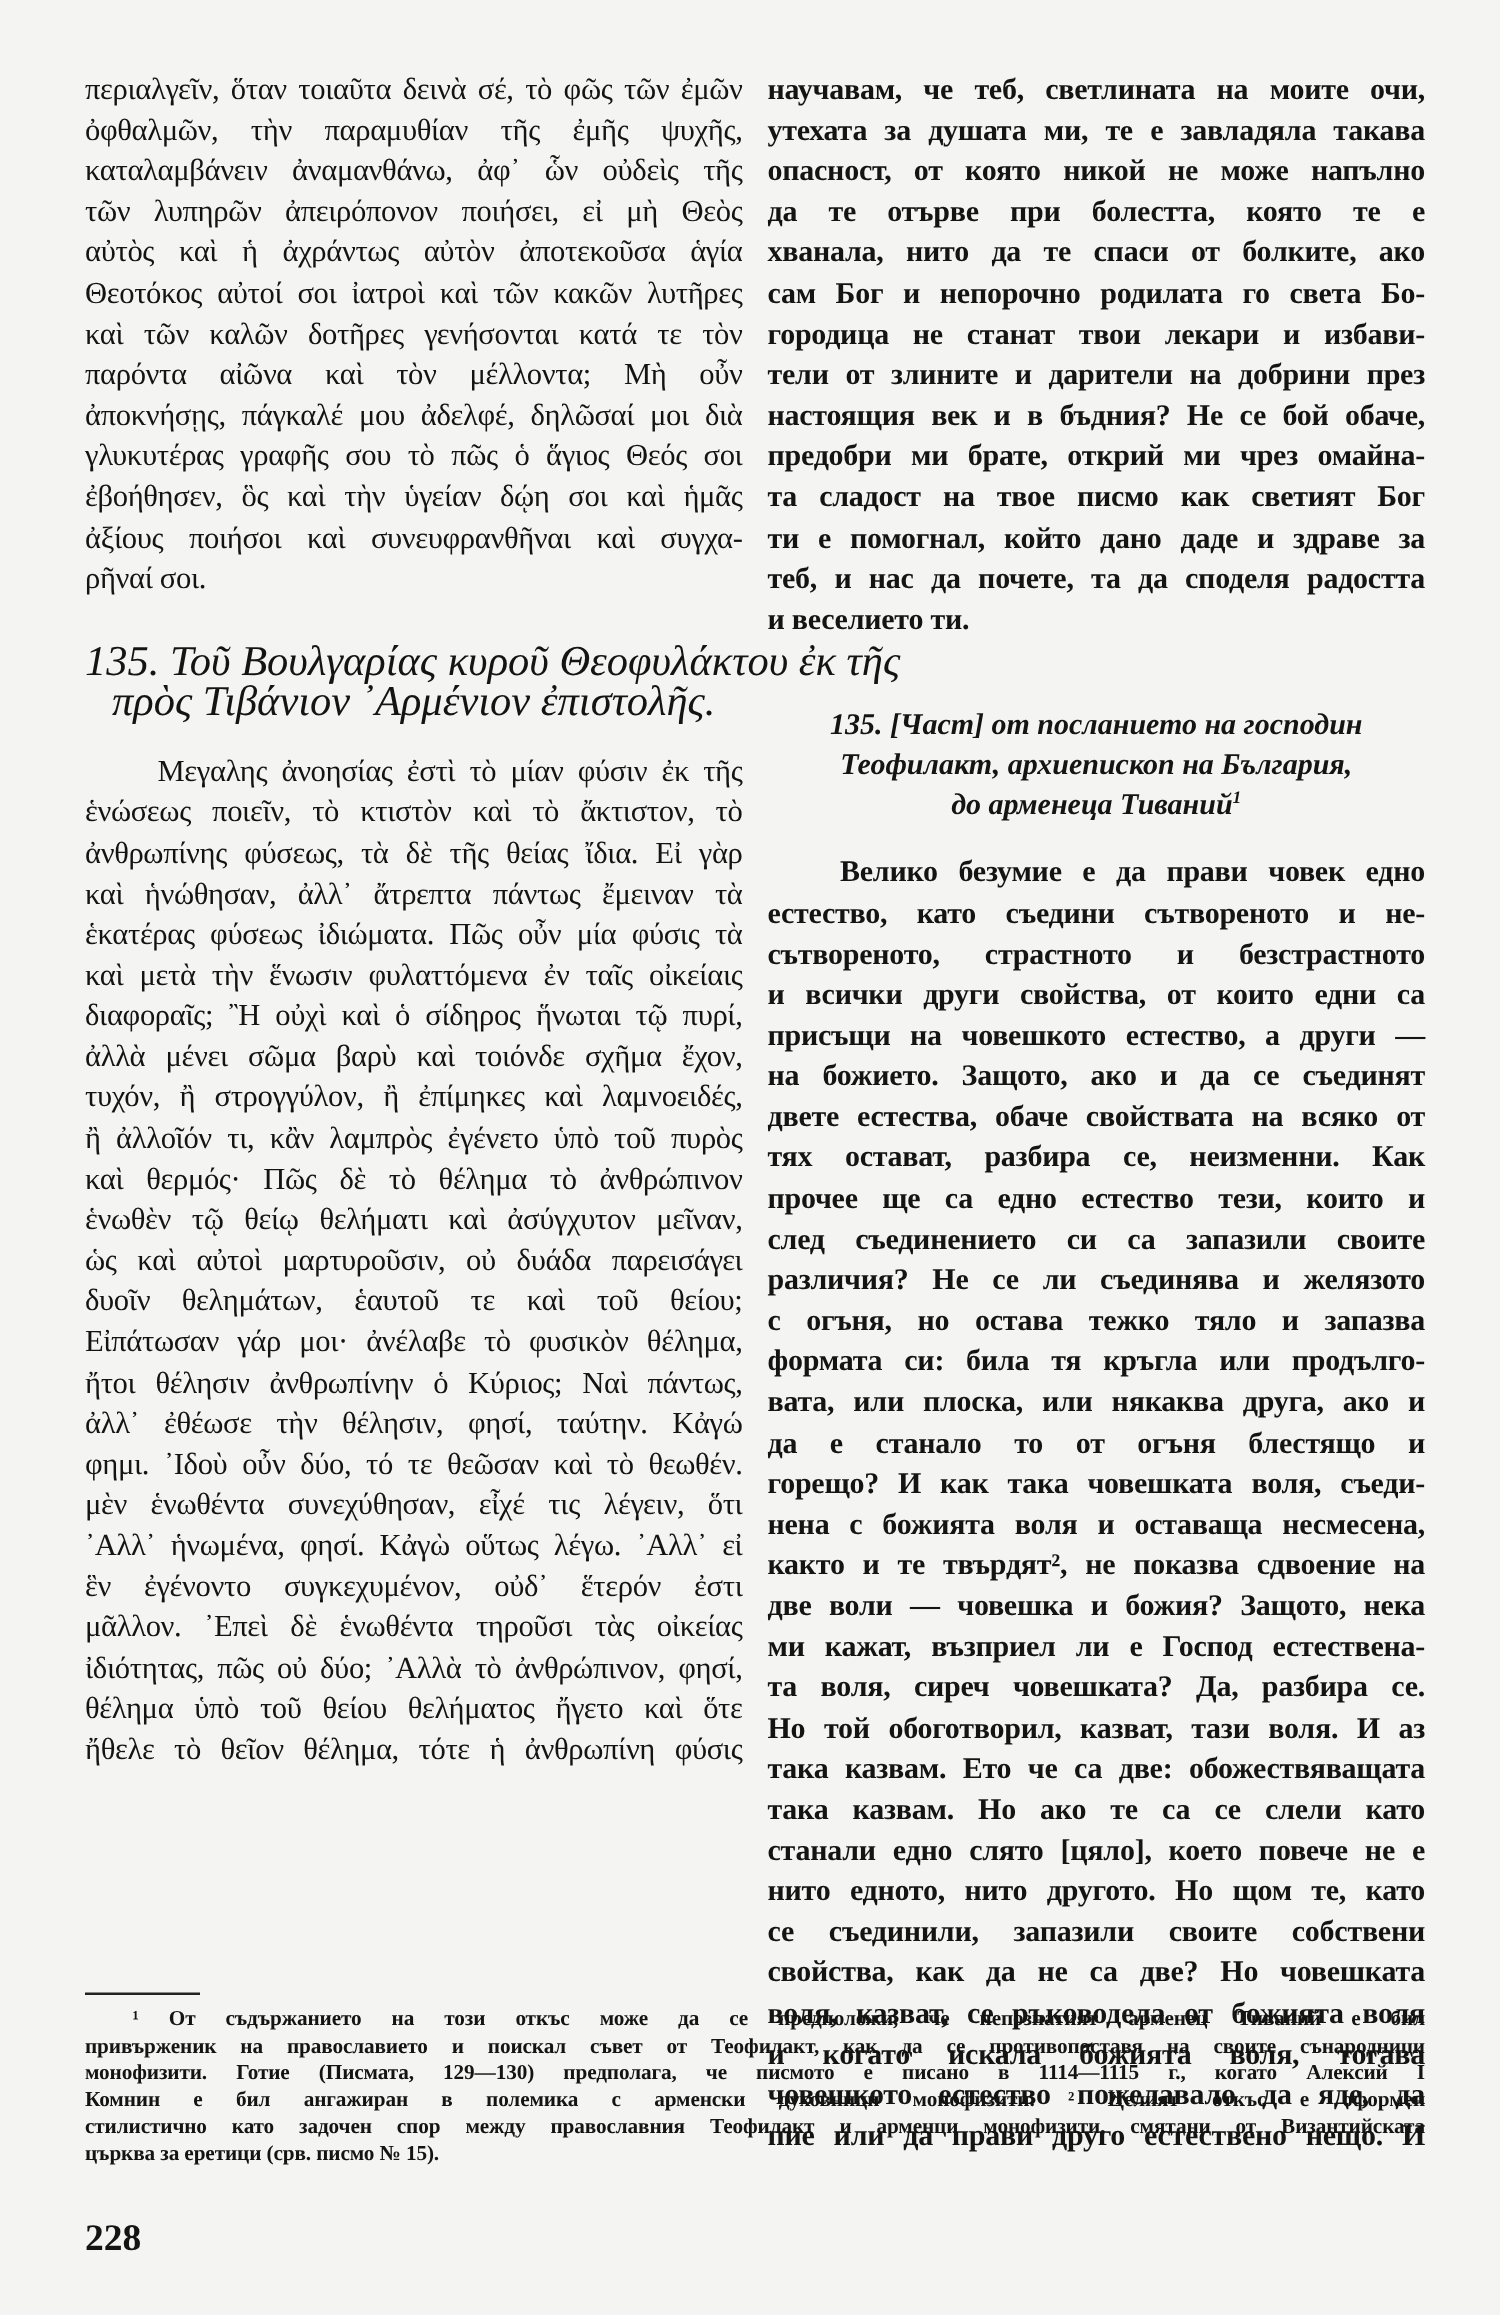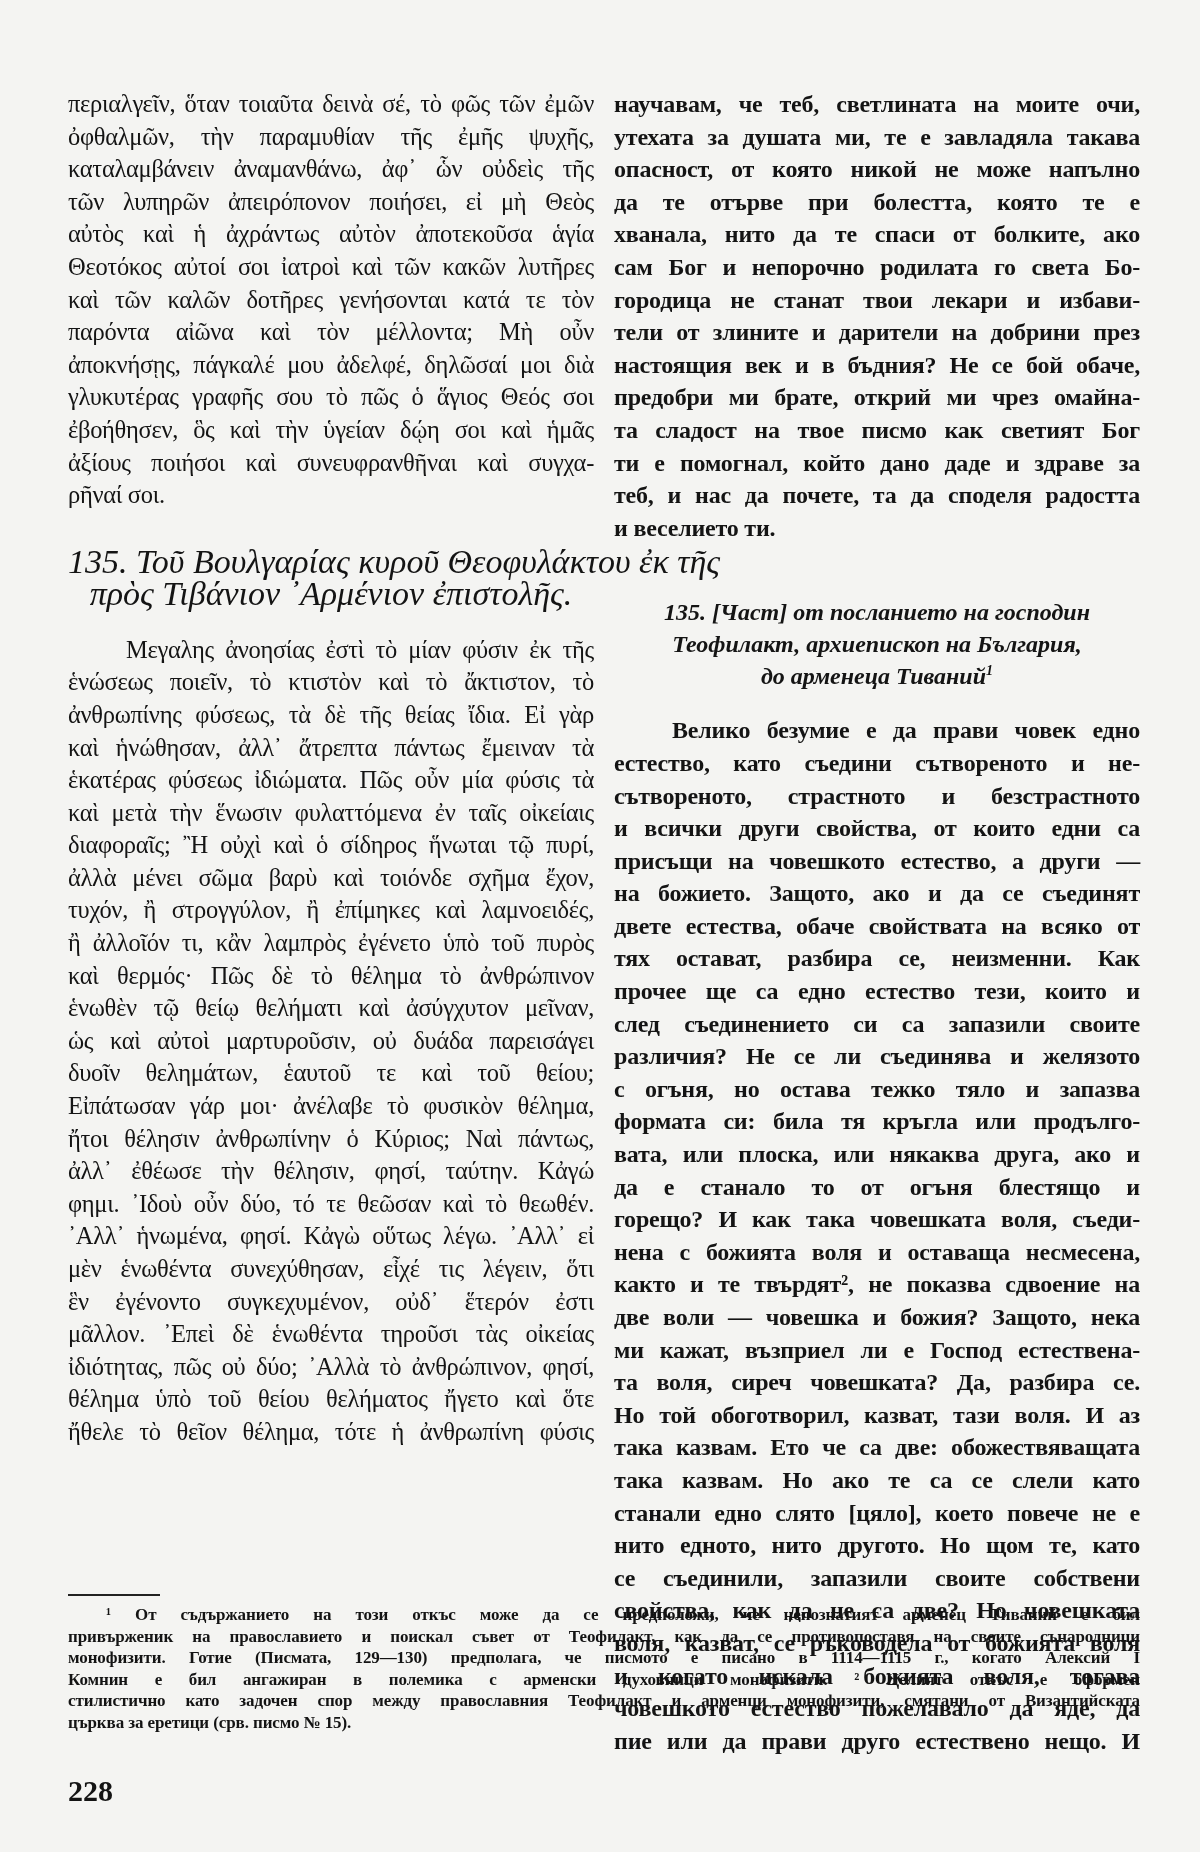--- a/index.html
+++ b/index.html
@@ -5,21 +5,21 @@
   html, body { margin: 0; padding: 0; }
   body {
     width: 1200px; height: 1852px;
     background: #f4f4f2;
     color: #141414;
     position: relative;
     overflow: hidden;
     font-family: "Liberation Serif", "DejaVu Serif", serif;
   }
   .page { position: absolute; left: 0; top: 0; width: 1200px; height: 1852px; }
-  .col { position: absolute; top: 56px; margin-top: 32px; }
+  .col { position: absolute; top: 56px; }
   .col-left { left: 68px; width: 526px; }
   .col-right { left: 614px; width: 526px; }
   .line {
     display: block;
     white-space: nowrap;
     text-align: justify;
     text-align-last: justify;
     height: 32.6px;
     line-height: 32.6px;
     font-size: 25px;
@@ -97,22 +97,22 @@
       <span class="line">τυχόν, ἢ στρογγύλον, ἢ ἐπίμηκες καὶ λαμνοειδές,</span>
       <span class="line">ἢ ἀλλοῖόν τι, κἂν λαμπρὸς ἐγένετο ὑπὸ τοῦ πυρὸς</span>
       <span class="line">καὶ θερμός· Πῶς δὲ τὸ θέλημα τὸ ἀνθρώπινον</span>
       <span class="line">ἑνωθὲν τῷ θείῳ θελήματι καὶ ἀσύγχυτον μεῖναν,</span>
       <span class="line">ὡς καὶ αὐτοὶ μαρτυροῦσιν, οὐ δυάδα παρεισάγει</span>
       <span class="line">δυοῖν θελημάτων, ἑαυτοῦ τε καὶ τοῦ θείου;</span>
       <span class="line">Εἰπάτωσαν γάρ μοι· ἀνέλαβε τὸ φυσικὸν θέλημα,</span>
       <span class="line">ἤτοι θέλησιν ἀνθρωπίνην ὁ Κύριος; Ναὶ πάντως,</span>
       <span class="line">ἀλλ᾽ ἐθέωσε τὴν θέλησιν, φησί, ταύτην. Κἀγώ</span>
       <span class="line">φημι. ᾿Ιδοὺ οὖν δύο, τό τε θεῶσαν καὶ τὸ θεωθέν.</span>
+      <span class="line">μὲν ἑνωθέντα συνεχύθησαν, εἶχέ τις λέγειν, ὅτι</span>
       <span class="line">᾿Αλλ᾽ ἡνωμένα, φησί. Κἀγὼ οὕτως λέγω. ᾿Αλλ᾽ εἰ</span>
-      <span class="line">μὲν ἑνωθέντα συνεχύθησαν, εἶχέ τις λέγειν, ὅτι</span>
       <span class="line">ἓν ἐγένοντο συγκεχυμένον, οὐδ᾽ ἕτερόν ἐστι</span>
       <span class="line">μᾶλλον. ᾿Επεὶ δὲ ἑνωθέντα τηροῦσι τὰς οἰκείας</span>
       <span class="line">ἰδιότητας, πῶς οὐ δύο; ᾿Αλλὰ τὸ ἀνθρώπινον, φησί,</span>
       <span class="line">θέλημα ὑπὸ τοῦ θείου θελήματος ἤγετο καὶ ὅτε</span>
       <span class="line">ἤθελε τὸ θεῖον θέλημα, τότε ἡ ἀνθρωπίνη φύσις</span>
     </div>
   </div>
 
   <div class="col col-right">
     <div>

